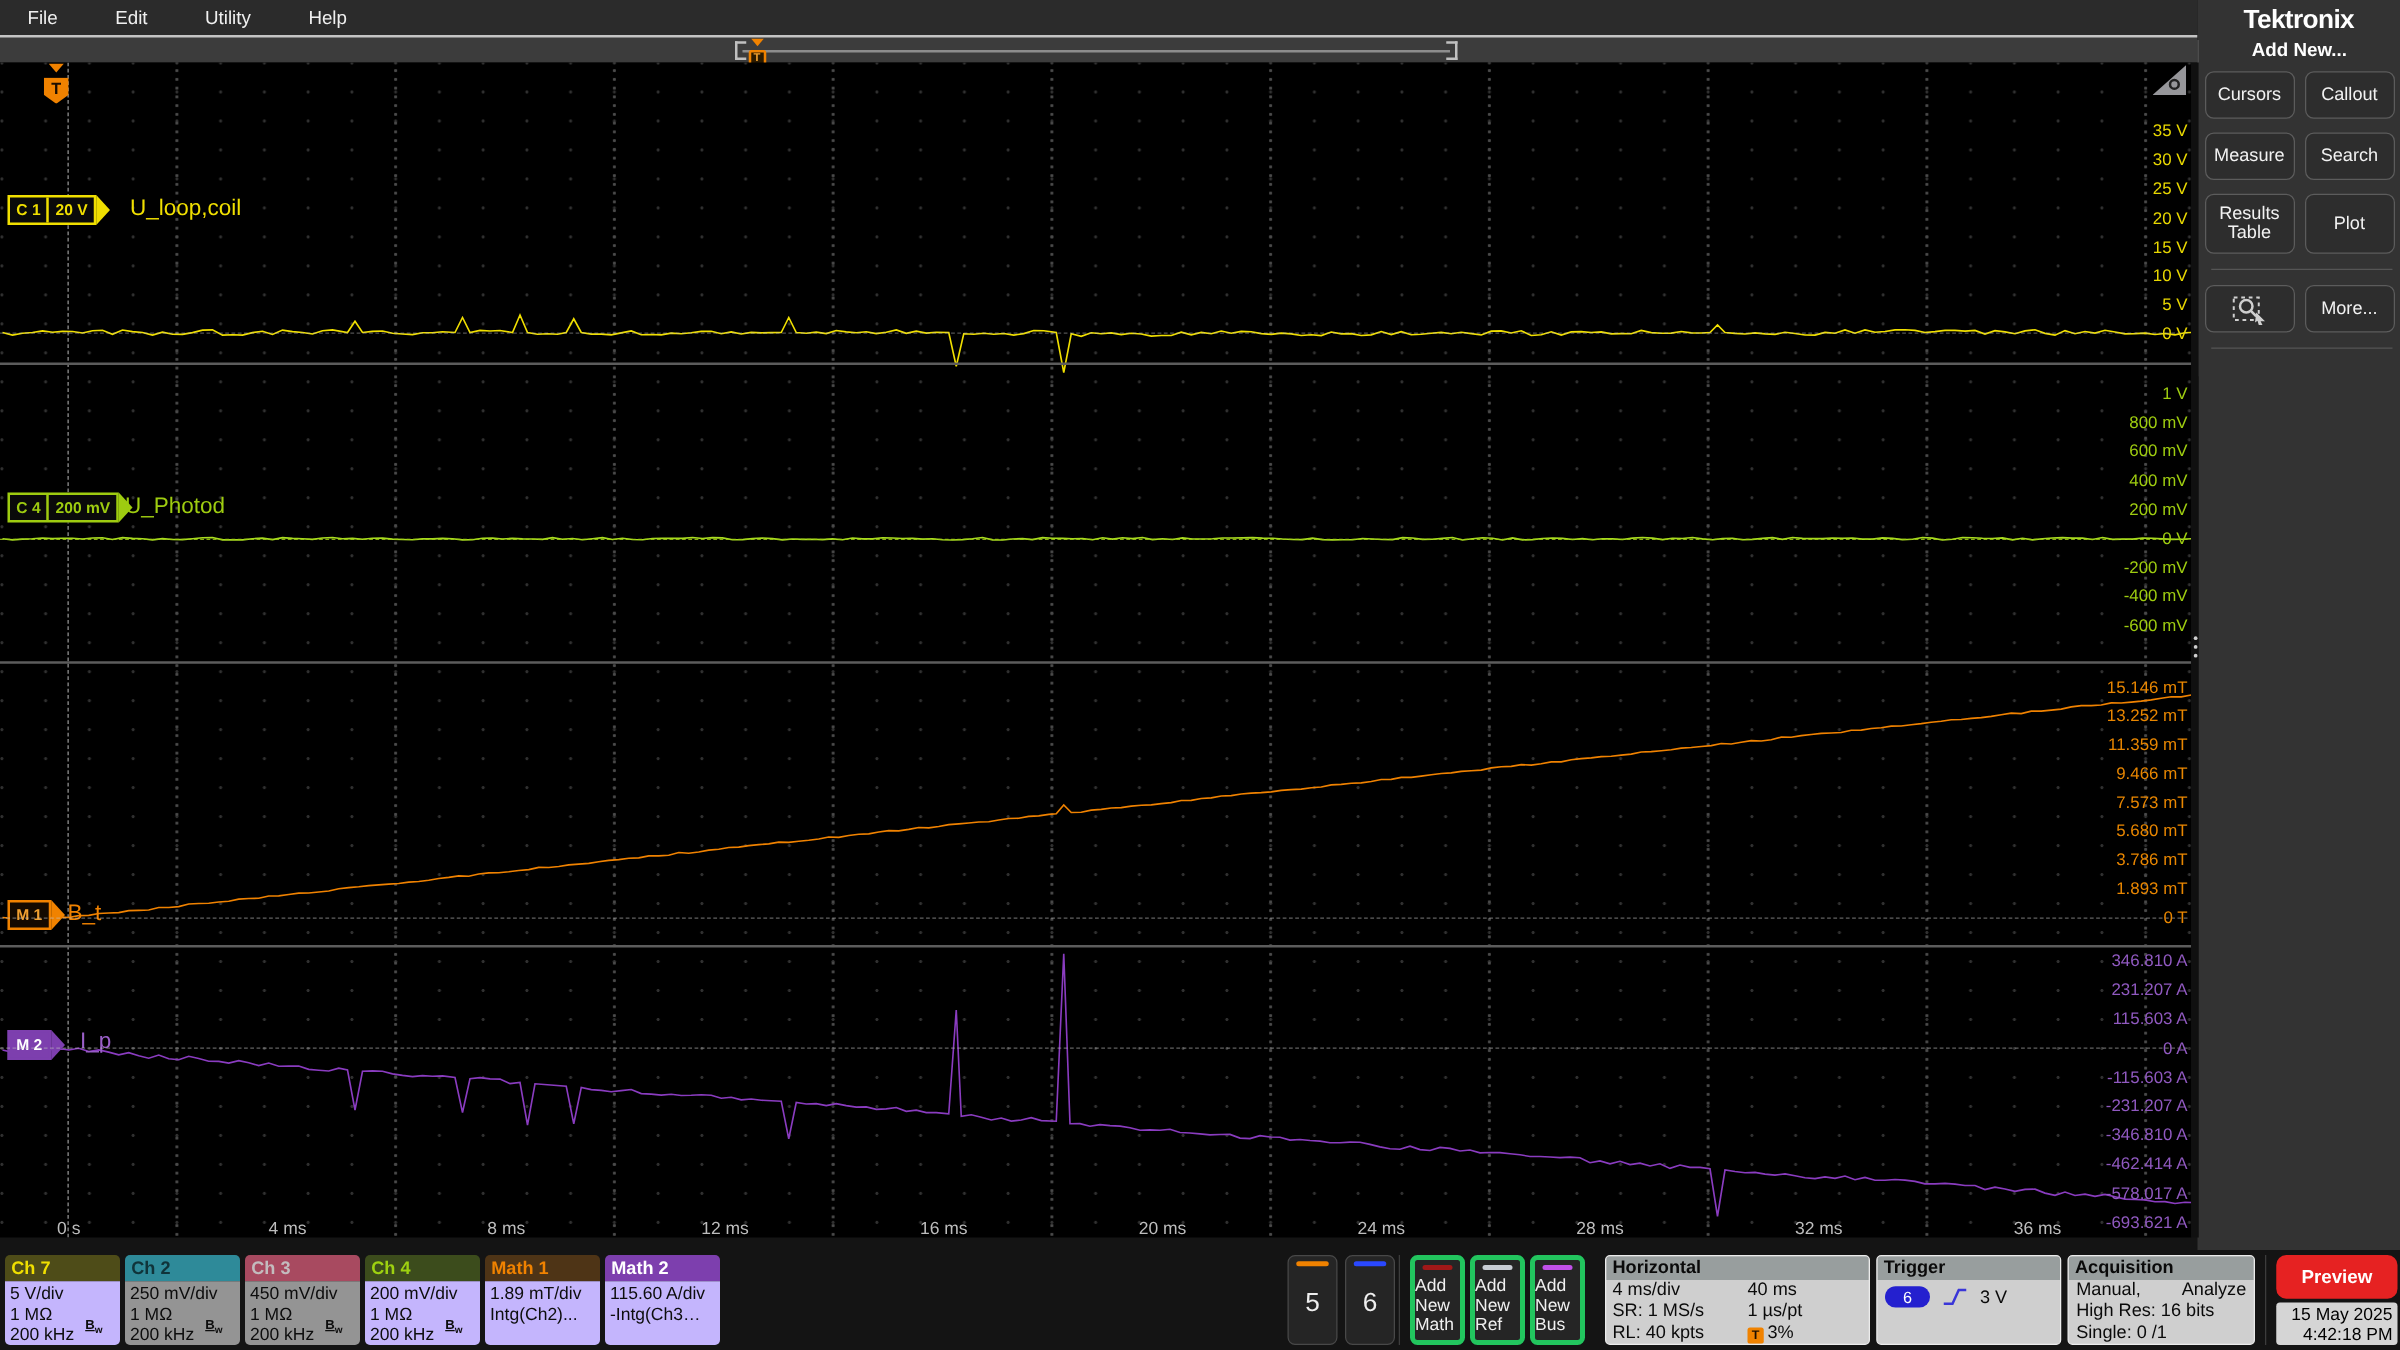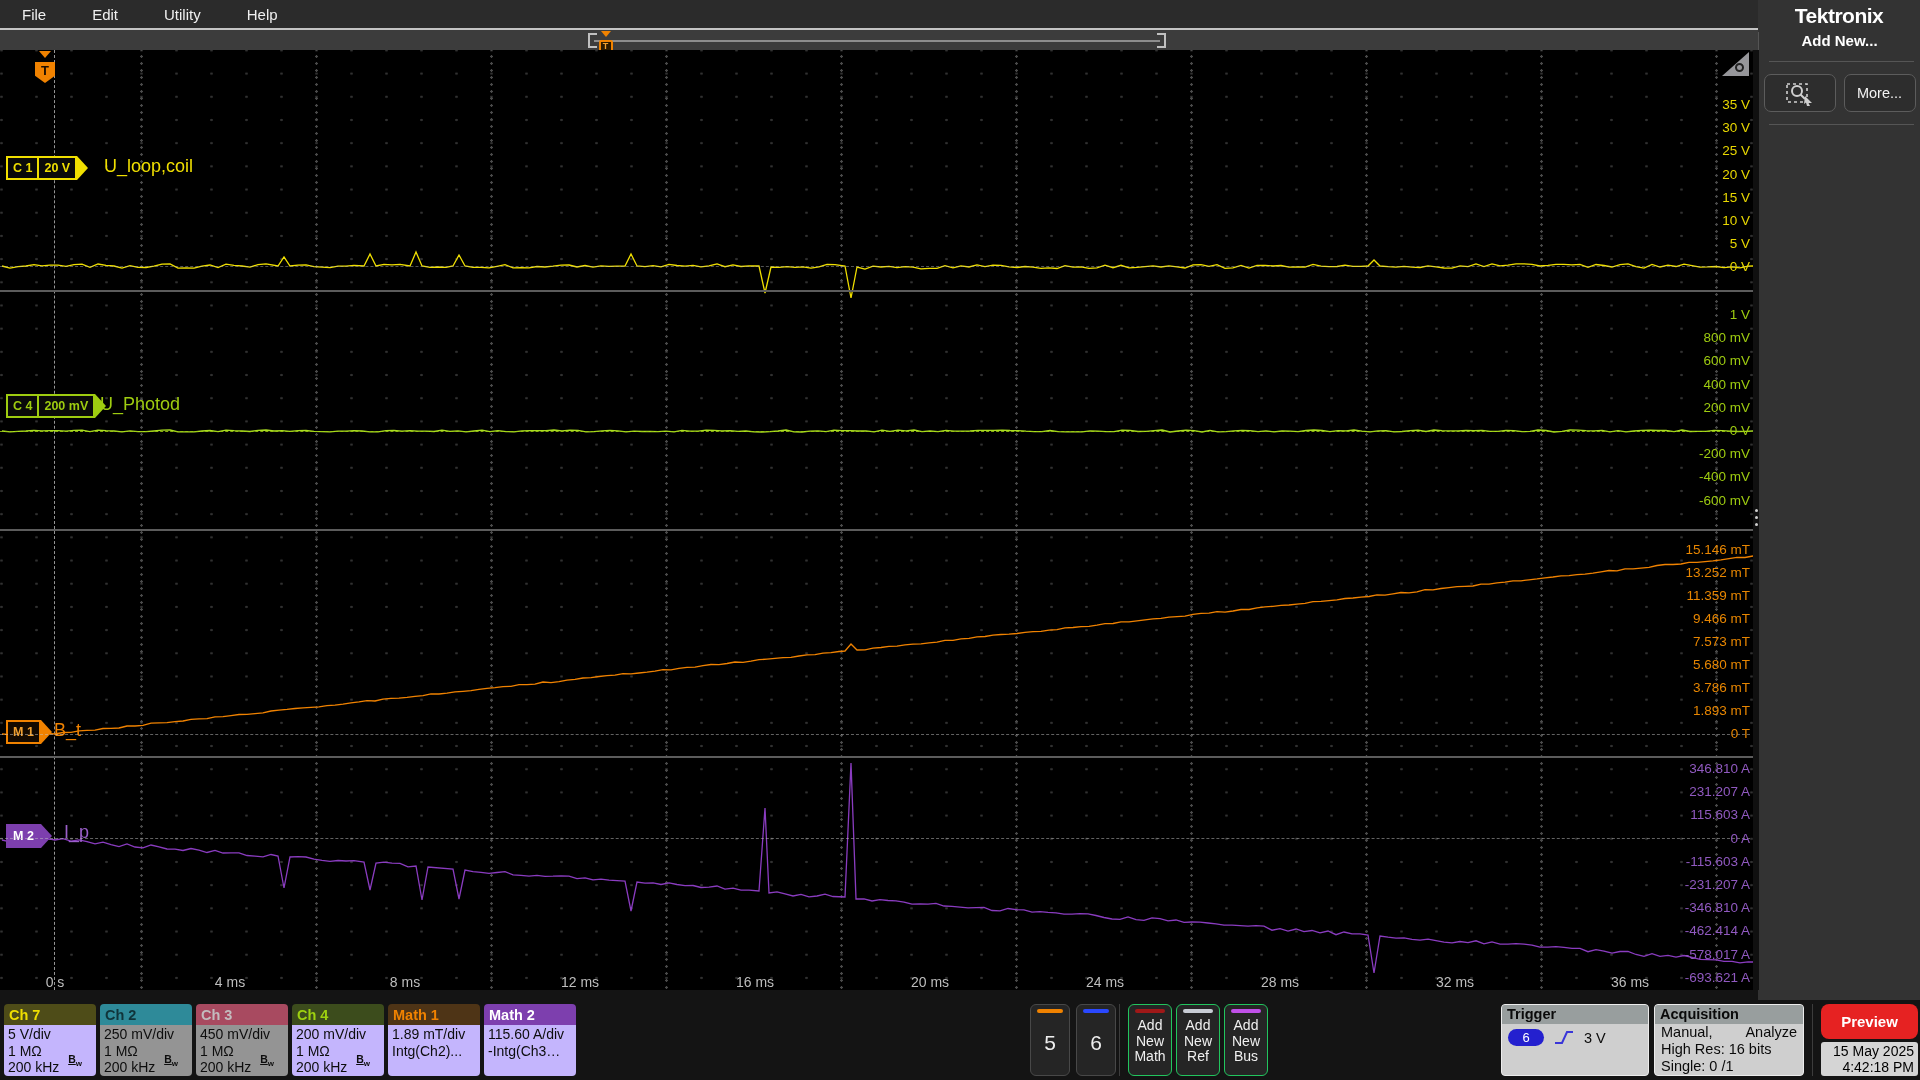--- a/index.html
+++ b/index.html
@@ -68,21 +68,21 @@
   .cbadge{position:absolute;top:4px;width:92px;height:72px;border-radius:4px;overflow:hidden;cursor:default;}
   .cbadge .hd{height:21px;padding:2px 5px 0;font-size:14.5px;font-weight:bold;line-height:18px;}
   .cbadge .bd{height:51px;padding:1px 4px;font-size:14px;line-height:16.5px;color:#0d0d0d;position:relative;}
   .bd.active{background:#c4b5fd;} .bd.dim{background:#949494;}
   .bwtag{position:absolute;right:14px;bottom:3px;font-size:10.5px;font-weight:bold;text-decoration:underline;}
   .bwtag sub{font-size:8px;}
 
   .numbtn{position:absolute;top:4px;width:40px;height:72px;background:#252525;border:1px solid #484848;border-radius:6px;color:#eee;text-align:center;cursor:default;}
   .numbtn .stripe,.addbtn .stripe{height:4px;border-radius:2px;margin:4px 6px 0;}
   .numbtn .num{font-size:21px;margin-top:18px;}
-  .addbtn{position:absolute;top:4px;width:44px;height:72px;background:#252525;border:1px solid #22c55e;border-radius:6px;color:#f0f0f0;text-align:center;font-size:14px;line-height:15.5px;cursor:default;}
+  .addbtn{position:absolute;top:4px;width:44px;height:72px;background:#252525;border:4px solid #22c55e;border-radius:6px;color:#f0f0f0;text-align:left;font-size:14px;line-height:15.5px;cursor:default;}
   .addbtn .lines{margin-top:5px;}
 
   .vbar{position:absolute;top:4px;width:1px;height:72px;background:#3c3c3c;}
 
   .panel{position:absolute;top:4px;height:72px;background:#cfcfcf;border:1px solid #ececec;border-radius:4px;overflow:hidden;font-size:14.5px;color:#0a0a0a;cursor:default;}
   .panel .phd{background:#989e9e;height:19px;line-height:19px;padding:0 5px;font-weight:bold;font-size:14.5px;}
   .panel .prow{display:grid;grid-template-columns:1fr 92px;padding:0 5px;height:17px;line-height:17px;}
   .trig-row{display:flex;align-items:center;gap:9px;padding:5px 6px;}
   .trig-pill{width:36px;height:17px;background:#2420cf;color:#fff;border-radius:9px;text-align:center;font-size:13px;line-height:17px;}
   .acq-row{display:flex;justify-content:space-between;padding:0 6px;height:17px;line-height:17px;}
@@ -114,20 +114,28 @@
         <div class="tri"></div>
           <div class="bx">T</div>
       </div>
     </div>
   </div>
 
   <div class="sidebar">
     <div class="logo">Tektronix</div>
     <div class="side-inner">
       <div class="addnew">Add New...</div>
+      <div class="btn-grid" id="sidebar-buttons">
+          <button class="side-btn">Cursors</button>
+          <button class="side-btn">Callout</button>
+          <button class="side-btn">Measure</button>
+          <button class="side-btn">Search</button>
+          <button class="side-btn tall">Results Table</button>
+          <button class="side-btn tall">Plot</button>
+        </div>
       <div class="side-div"></div>
       <div class="tools-row">
         <button class="side-btn" title="">
           <svg class="mag-ic" width="30" height="26" viewBox="0 0 30 26">
             <rect x="2" y="4" width="20" height="18" fill="none" stroke="#cfcfcf" stroke-width="1.6" stroke-dasharray="3 3"></rect>
             <circle cx="12" cy="11" r="5" fill="none" stroke="#cfcfcf" stroke-width="2"></circle>
             <line x1="15.5" y1="14.5" x2="20" y2="19" stroke="#cfcfcf" stroke-width="2"></line>
             <path d="M20 16 L27 23 L23.5 23 L25 26 L22 26 L21 22.5 L19 24 Z" fill="#cfcfcf"></path>
           </svg>
         </button>
@@ -247,20 +255,35 @@
       <div class="dot"></div>
         <div class="dot"></div>
         <div class="dot"></div>
     </div>
   </div>
 
   <div class="bottombar" id="bottombar">
     <div class="vbar" style="left:1119px;"></div>
     <div class="vbar" style="left:1812px;"></div>
 
+    <div class="panel" style="left:1284px;width:212px;">
+      <div class="phd">Horizontal</div>
+      <div class="prow">
+          <span>4 ms/div</span>
+          <span>40 ms</span>
+        </div>
+      <div class="prow">
+          <span>SR: 1 MS/s</span>
+          <span>1 µs/pt</span>
+        </div>
+      <div class="prow">
+          <span>RL: 40 kpts</span>
+          <span><span class="tmini">T</span><span>3%</span></span>
+        </div>
+    </div>
 
     <div class="panel" style="left:1501px;width:148px;">
       <div class="phd">Trigger</div>
       <div class="trig-row">
         <span class="trig-pill">6</span>
         <svg width="22" height="15" viewBox="0 0 22 15">
           <path d="M2 13 L9 13 L14 2 L20 2" fill="none" stroke="#3a36d8" stroke-width="2"></path>
         </svg>
         <span>3 V</span>
       </div>

